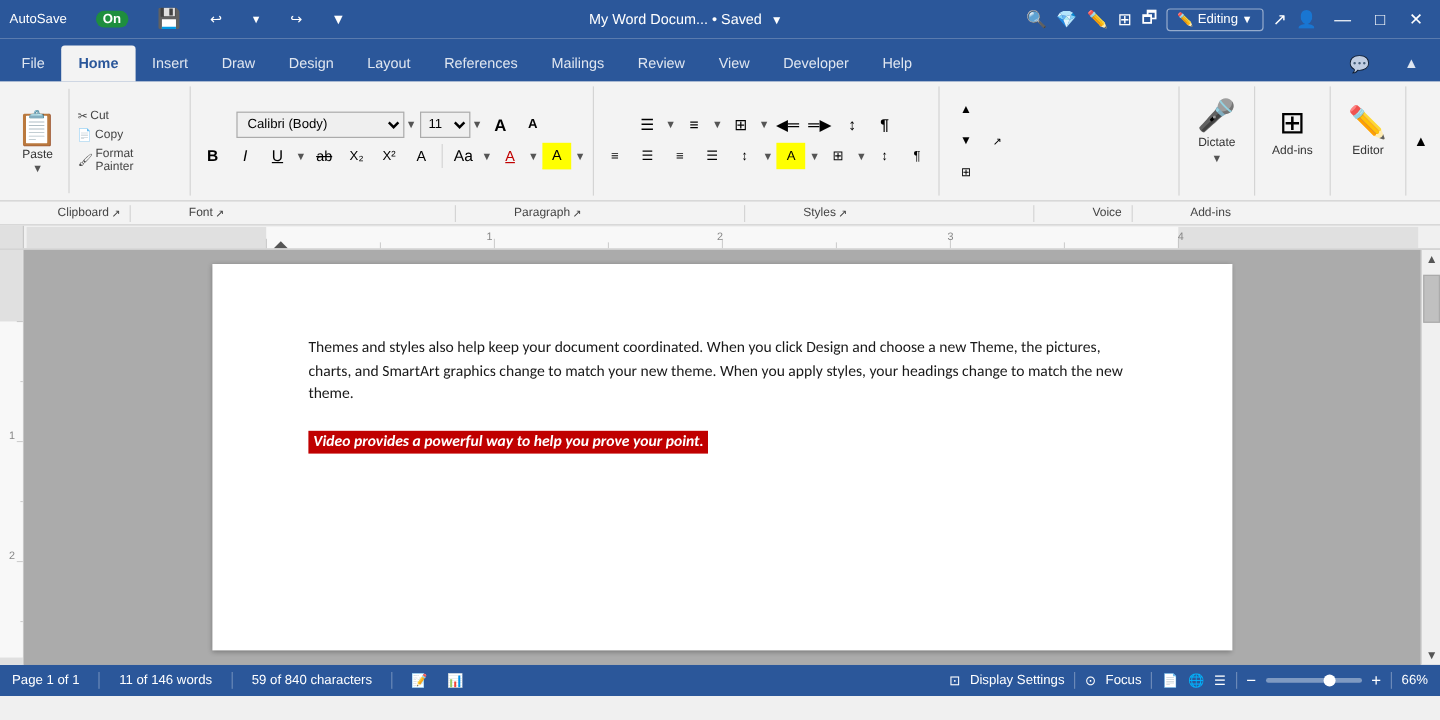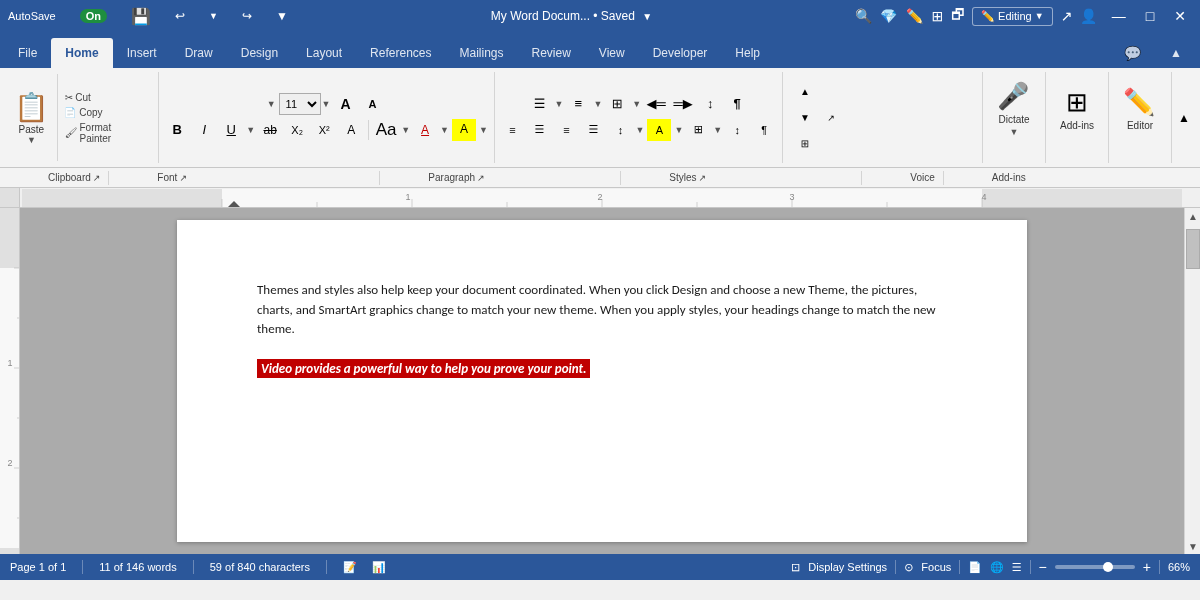--- a/index.html
+++ b/index.html
@@ -285,39 +285,42 @@
       </div>
       <div class="small-clip-btn">
         <span>🖌</span>
         <span style="margin-left:2px;">Format Painter</span>
       </div>
     </div>
   </div>
 
   <div class="ribbon-group" style="min-width:230px; flex-direction:column; justify-content:center; gap:2px;">
     <div class="font-row">
+      <select class="font-select">
+        <option>Calibri (Body)</option>
+      </select>
       <span style="font-size:9px; color:#555; margin-left:-2px;">▼</span>
       <select class="size-select">
         <option>11</option>
       </select>
       <span style="font-size:9px; color:#555; margin-left:-2px;">▼</span>
       <button class="rb-btn" style="font-size:14px; font-weight:bold;">A</button>
       <button class="rb-btn" style="font-size:11px; font-weight:bold;">A</button>
     </div>
     <div class="font-row">
       <button class="rb-btn bold" style="font-weight:bold; font-size:13px;" title="Bold">B</button>
       <button class="rb-btn italic" style="font-style:italic; font-size:13px;" title="Italic">I</button>
       <button class="rb-btn underline" style="text-decoration:underline; font-size:13px;" title="Underline">U</button>
       <span style="font-size:9px; color:#555;">▼</span>
       <button class="rb-btn strikethrough" style="text-decoration:line-through; font-size:12px;" title="Strikethrough">ab</button>
       <button class="rb-btn" style="font-size:11px;" title="Subscript">X₂</button>
       <button class="rb-btn" style="font-size:11px;" title="Superscript">X²</button>
       <button class="rb-btn" style="font-size:12px;" title="Clear Formatting">A</button>
       <div style="width:1px; height:20px; background:#d4d4d4; margin:0 2px;"></div>
-      <button class="rb-btn" style="font-size:17px;">Aa</button>
+      <button class="rb-btn" style="font-size:13px;">Aa</button>
       <span style="font-size:9px; color:#555;">▼</span>
       <button class="rb-btn" style="font-size:12px; color:#c00000; text-decoration:underline; text-decoration-color:#c00000;">A</button>
       <span style="font-size:9px; color:#555;">▼</span>
       <button class="rb-btn" style="font-size:12px; background:#ffff00; color:#000; border-bottom:3px solid #ffff00;">A</button>
       <span style="font-size:9px; color:#555;">▼</span>
     </div>
   </div>
 
   <div class="ribbon-group" style="min-width:200px; flex-direction:column; justify-content:center; gap:2px;">
     <div class="font-row">

